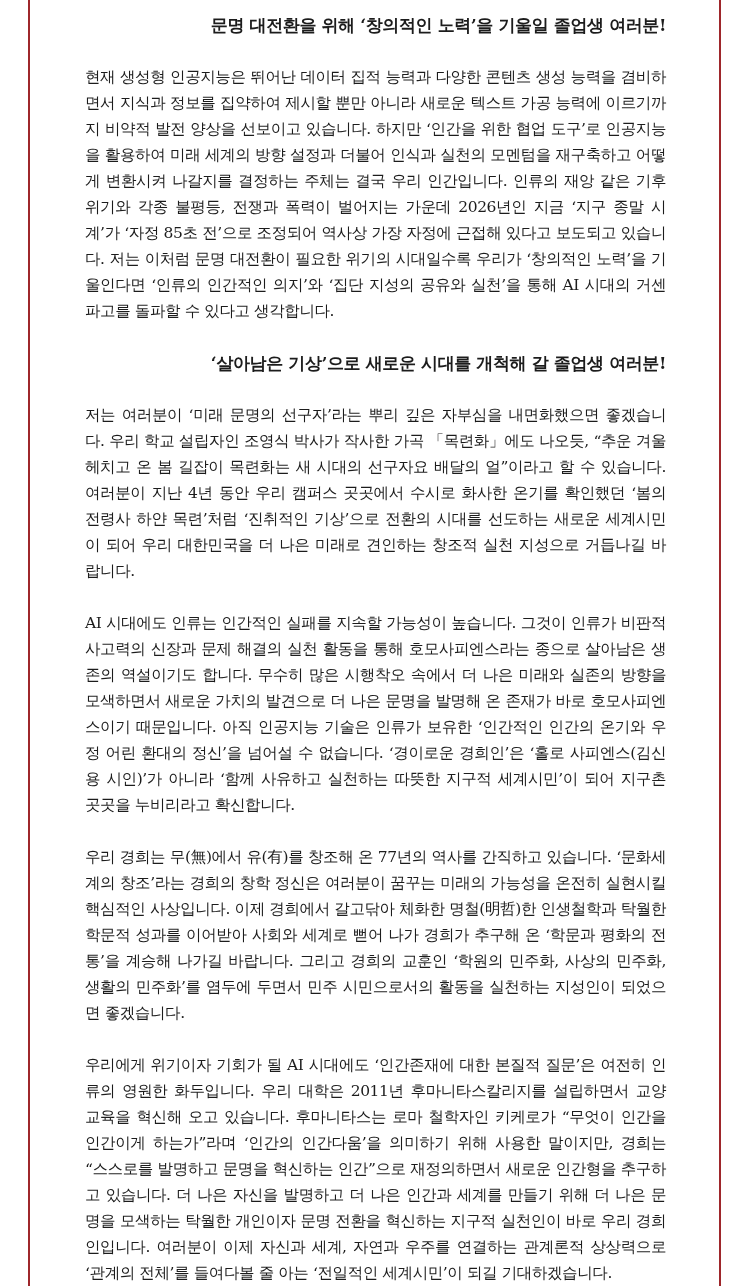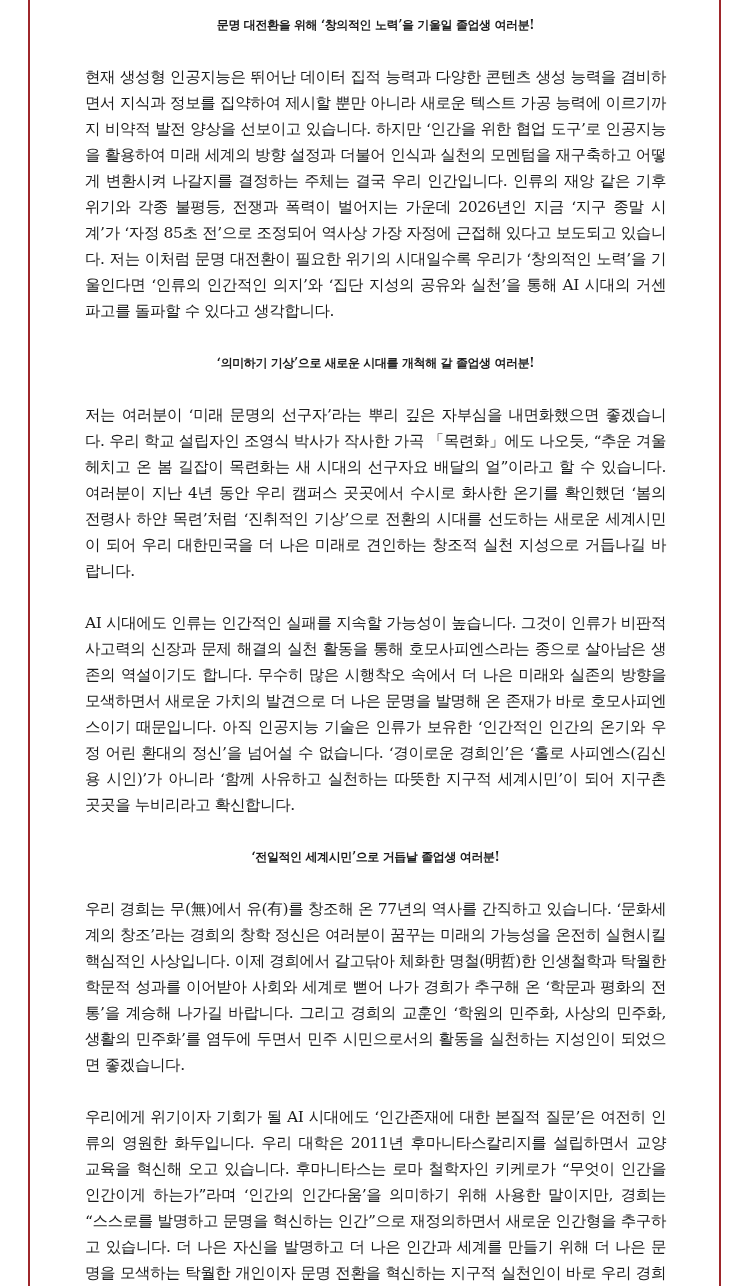--- a/index.html
+++ b/index.html
@@ -30,24 +30,24 @@
     top: 12px;
     width: 581px;
     color: #1c1c1c;
     font-size: 15.5px;
     line-height: 26px;
     letter-spacing: -0.4px;
     text-align: justify;
     overflow-wrap: break-word;
   }
   .content .heading {
-    font-size: 12px;
+    font-size: 17px;
     font-weight: 700;
     margin: 0 0 26px 0;
-    text-align: center;
+    text-align: right;
   }
   .content .para {
     margin: 8px 0 26px 0;
   }
   .content .para:last-child {
     margin-bottom: 0;
   }
 </style>
 </head>
 <body>
@@ -55,23 +55,22 @@
 <div class="page">
 
   <div class="margin-rule left"></div>
   <div class="margin-rule right"></div>
 
   <div class="content">
 
     <div class="heading">문명 대전환을 위해 ‘창의적인 노력’을 기울일 졸업생 여러분!</div>
     <p class="para">현재 생성형 인공지능은 뛰어난 데이터 집적 능력과 다양한 콘텐츠 생성 능력을 겸비하면서 지식과 정보를 집약하여 제시할 뿐만 아니라 새로운 텍스트 가공 능력에 이르기까지 비약적 발전 양상을 선보이고 있습니다. 하지만 ‘인간을 위한 협업 도구’로 인공지능을 활용하여 미래 세계의 방향 설정과 더불어 인식과 실천의 모멘텀을 재구축하고 어떻게 변환시켜 나갈지를 결정하는 주체는 결국 우리 인간입니다. 인류의 재앙 같은 기후 위기와 각종 불평등, 전쟁과 폭력이 벌어지는 가운데 2026년인 지금 ‘지구 종말 시계’가 ‘자정 85초 전’으로 조정되어 역사상 가장 자정에 근접해 있다고 보도되고 있습니다. 저는 이처럼 문명 대전환이 필요한 위기의 시대일수록 우리가 ‘창의적인 노력’을 기울인다면 ‘인류의 인간적인 의지’와 ‘집단 지성의 공유와 실천’을 통해 AI 시대의 거센 파고를 돌파할 수 있다고 생각합니다.</p>
 
-    <div class="heading">‘의미하기 기상’으로 새로운 시대를 개척해 갈 졸업생 여러분!</div>
+    <div class="heading">‘살아남은 기상’으로 새로운 시대를 개척해 갈 졸업생 여러분!</div>
     <p class="para">저는 여러분이 ‘미래 문명의 선구자’라는 뿌리 깊은 자부심을 내면화했으면 좋겠습니다. 우리 학교 설립자인 조영식 박사가 작사한 가곡 「목련화」에도 나오듯, “추운 겨울 헤치고 온 봄 길잡이 목련화는 새 시대의 선구자요 배달의 얼”이라고 할 수 있습니다. 여러분이 지난 4년 동안 우리 캠퍼스 곳곳에서 수시로 화사한 온기를 확인했던 ‘봄의 전령사 하얀 목련’처럼 ‘진취적인 기상’으로 전환의 시대를 선도하는 새로운 세계시민이 되어 우리 대한민국을 더 나은 미래로 견인하는 창조적 실천 지성으로 거듭나길 바랍니다.</p>
 
     <p class="para">AI 시대에도 인류는 인간적인 실패를 지속할 가능성이 높습니다. 그것이 인류가 비판적 사고력의 신장과 문제 해결의 실천 활동을 통해 호모사피엔스라는 종으로 살아남은 생존의 역설이기도 합니다. 무수히 많은 시행착오 속에서 더 나은 미래와 실존의 방향을 모색하면서 새로운 가치의 발견으로 더 나은 문명을 발명해 온 존재가 바로 호모사피엔스이기 때문입니다. 아직 인공지능 기술은 인류가 보유한 ‘인간적인 인간의 온기와 우정 어린 환대의 정신’을 넘어설 수 없습니다. ‘경이로운 경희인’은 ‘홀로 사피엔스(김신용 시인)’가 아니라 ‘함께 사유하고 실천하는 따뜻한 지구적 세계시민’이 되어 지구촌 곳곳을 누비리라고 확신합니다.</p>
 
-    <div class="heading">‘전일적인 세계시민’으로 거듭날 졸업생 여러분!</div>
     <p class="para">우리 경희는 무(無)에서 유(有)를 창조해 온 77년의 역사를 간직하고 있습니다. ‘문화세계의 창조’라는 경희의 창학 정신은 여러분이 꿈꾸는 미래의 가능성을 온전히 실현시킬 핵심적인 사상입니다. 이제 경희에서 갈고닦아 체화한 명철(明哲)한 인생철학과 탁월한 학문적 성과를 이어받아 사회와 세계로 뻗어 나가 경희가 추구해 온 ‘학문과 평화의 전통’을 계승해 나가길 바랍니다. 그리고 경희의 교훈인 ‘학원의 민주화, 사상의 민주화, 생활의 민주화’를 염두에 두면서 민주 시민으로서의 활동을 실천하는 지성인이 되었으면 좋겠습니다.</p>
     <p class="para">우리에게 위기이자 기회가 될 AI 시대에도 ‘인간존재에 대한 본질적 질문’은 여전히 인류의 영원한 화두입니다. 우리 대학은 2011년 후마니타스칼리지를 설립하면서 교양 교육을 혁신해 오고 있습니다. 후마니타스는 로마 철학자인 키케로가 “무엇이 인간을 인간이게 하는가”라며 ‘인간의 인간다움’을 의미하기 위해 사용한 말이지만, 경희는 “스스로를 발명하고 문명을 혁신하는 인간”으로 재정의하면서 새로운 인간형을 추구하고 있습니다. 더 나은 자신을 발명하고 더 나은 인간과 세계를 만들기 위해 더 나은 문명을 모색하는 탁월한 개인이자 문명 전환을 혁신하는 지구적 실천인이 바로 우리 경희인입니다. 여러분이 이제 자신과 세계, 자연과 우주를 연결하는 관계론적 상상력으로 ‘관계의 전체’를 들여다볼 줄 아는 ‘전일적인 세계시민’이 되길 기대하겠습니다.</p>
 
   </div>
 </div>
 
 </body></html>

